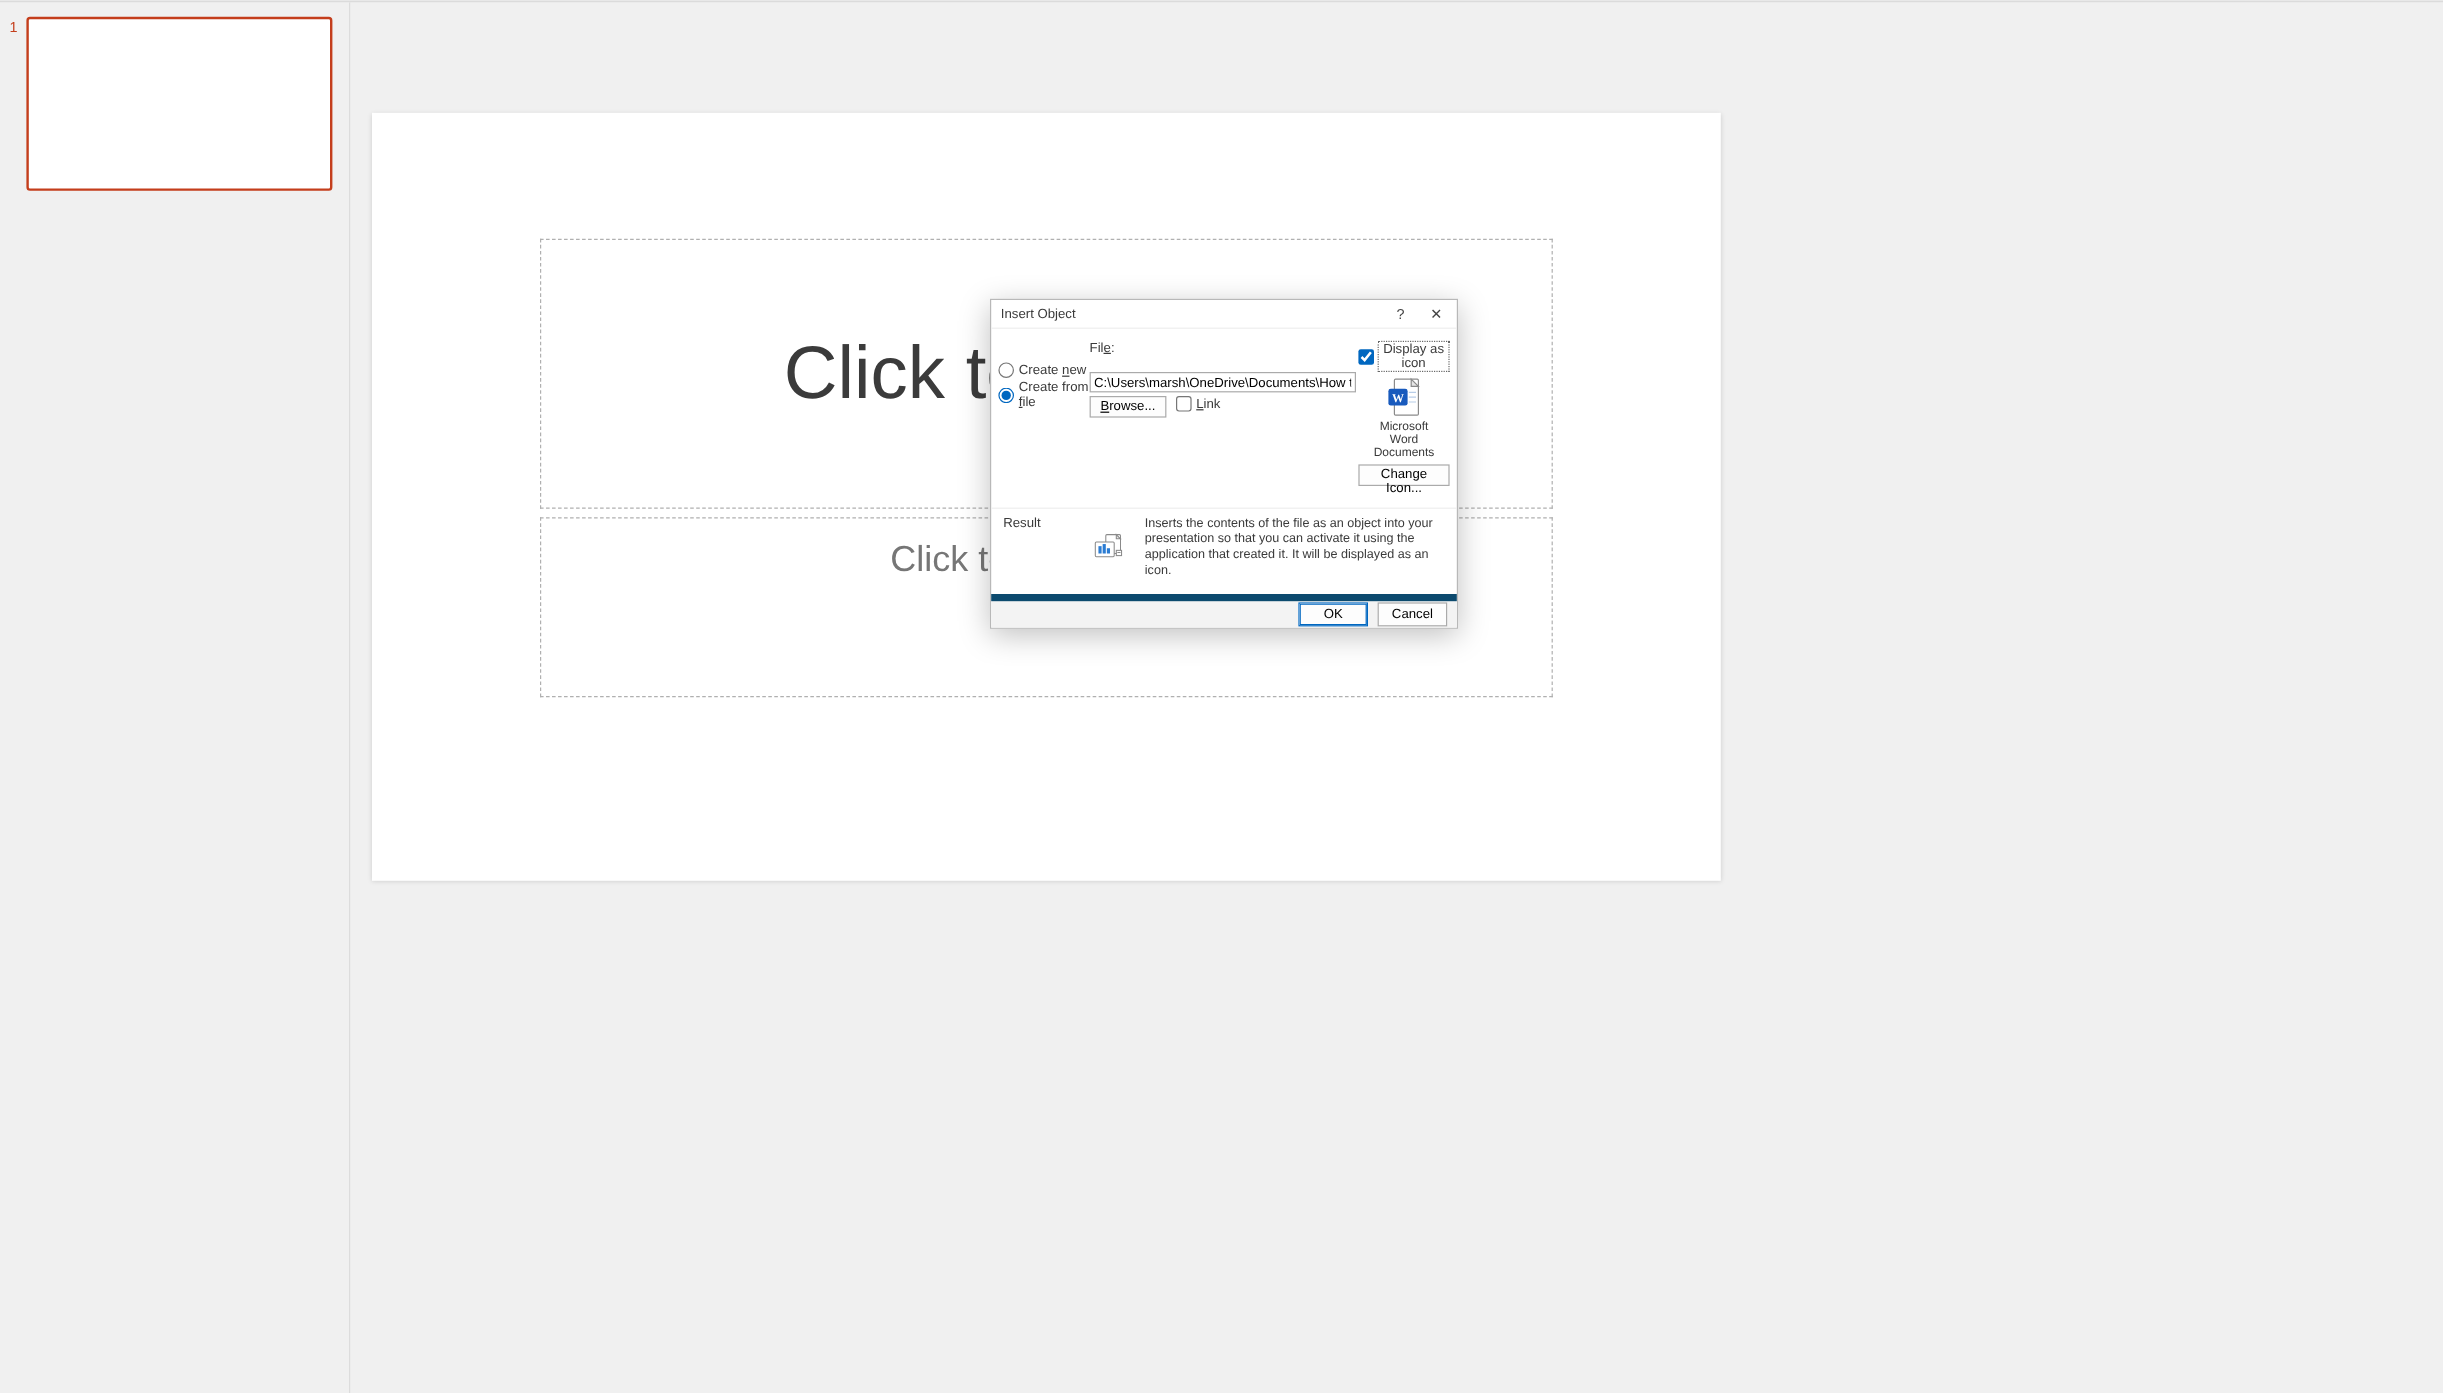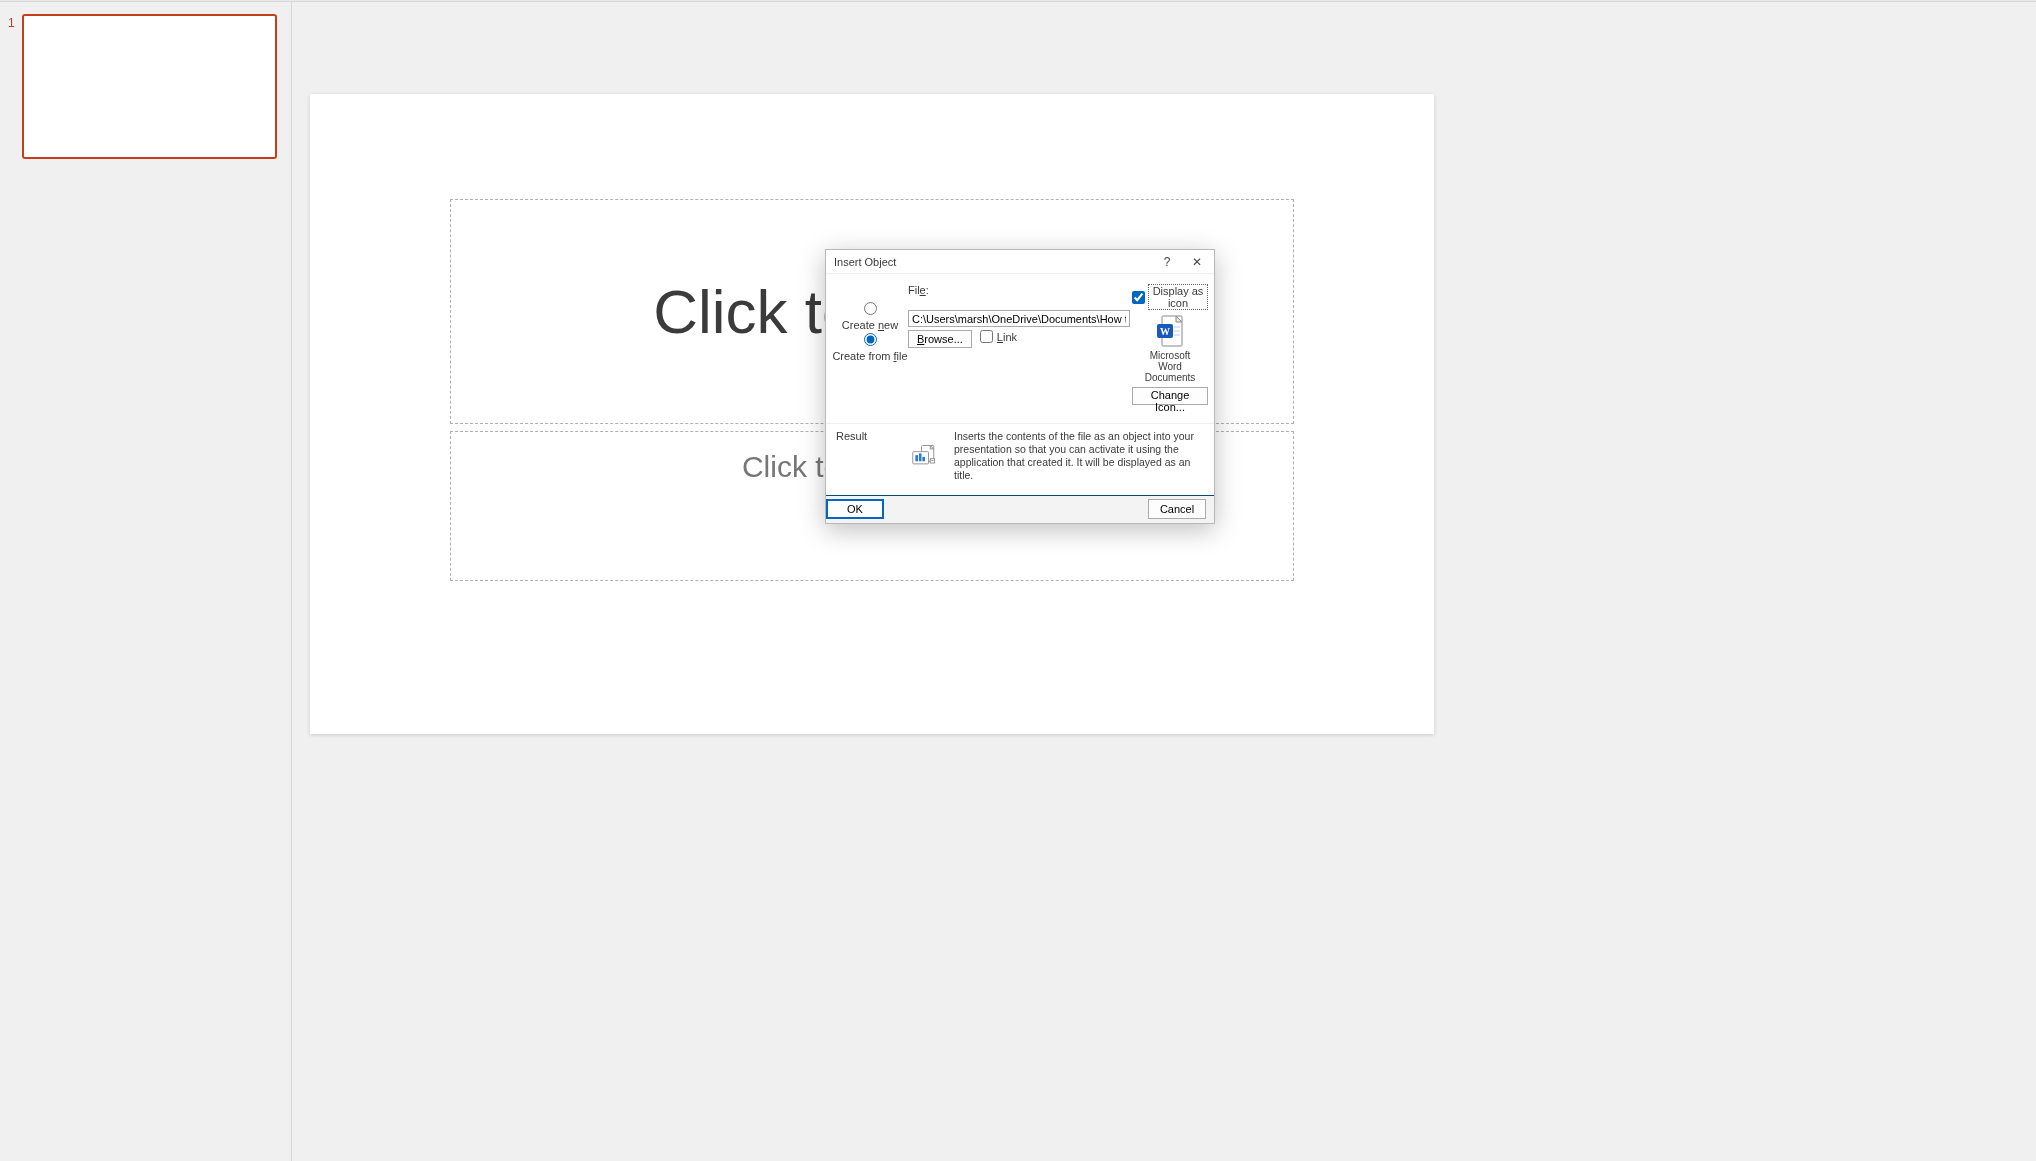--- a/index.html
+++ b/index.html
@@ -107,21 +107,21 @@
     font-size: 12px; color:#444;
     cursor:pointer;
   }
   .dlg-body {
     display: flex;
     padding: 10px 6px 10px 6px;
   }
   .col-left { width: 76px; padding-top: 18px; }
   .col-mid { flex:1; }
   .col-right { width: 76px; text-align:center; }
-  .radio-row { display:flex; align-items:center; gap:4px; margin-bottom:2px; font-size:11px;flex-direction:column; }
+  .radio-row { display:flex; align-items:center; gap:4px; margin-bottom:2px; font-size:11px; }
   .radio-row input { margin:0; accent-color:#0067c0; }
   .lblFile { font-size: 11px; margin-bottom:14px; display:block; }
   .lblFile .u, .radio-row .u, .chk-row .u, .btn-small .u { text-decoration: underline; }
   .file-input {
     width: 222px; height: 17px;
     border:1px solid #aaa; font-size:11px; padding:0 3px;
     background:#fff;
   }
   .row-browse { display:flex; align-items:flex-start; gap:8px; margin-top:3px; }
   .btn-small {
@@ -149,23 +149,23 @@
     padding: 6px 8px 12px 10px;
     border-top: 1px solid #eee;
     display:flex; gap:12px;
   }
   .result-sec .lab { font-size:11px; width:60px; }
   .result-sec .ico { width:34px; display:flex;align-items:center;justify-content:center;}
   .result-sec .ico svg { width:28px;height:24px; }
   .result-sec .txt { flex:1; font-size:10.5px; line-height:1.25; color:#3a3a3a;}
   .dlg-buttons {
     height: 28px; background:#f3f3f3;
-    display:flex; justify-content:space-between; align-items:center;
+    display:flex; justify-content:flex-end; align-items:center;
     gap:8px; padding-right:8px;
-    border-top:1px solid #0c4a6e;
+    border-top:6px solid #0c4a6e;
   }
   .btn-ok, .btn-cancel {
     width:58px; height:20px; font-size:11px;
     background:#fdfdfd; border:1px solid #aaa; cursor:pointer;
   }
   .btn-ok { border-color:#0067c0; box-shadow:0 0 0 1px #0067c0 inset; }
 </style>
 </head>
 <body>
 
@@ -252,21 +252,21 @@
             <rect x="12" y="1" width="14" height="18" rx="1" fill="#fff" stroke="#8a8a8a"></rect>
             <polygon points="22,1 26,5 22,5" fill="#e6e6e6" stroke="#8a8a8a"></polygon>
             <rect x="2" y="8" width="18" height="14" rx="1" fill="#fff" stroke="#8a8a8a"></rect>
             <rect x="5" y="12" width="3" height="7" fill="#2b7cd3"></rect>
             <rect x="9" y="10" width="3" height="9" fill="#2b7cd3"></rect>
             <rect x="13" y="14" width="3" height="5" fill="#2b7cd3"></rect>
             <rect x="22" y="16" width="5" height="5" fill="#fff" stroke="#8a8a8a"></rect>
             <line x1="23" y1="18" x2="26" y2="18" stroke="#8a8a8a"></line>
           </svg>
         </div>
-        <div class="txt">Inserts the contents of the file as an object into your presentation so that you can activate it using the application that created it. It will be displayed as an title.</div>
+        <div class="txt">Inserts the contents of the file as an object into your presentation so that you can activate it using the application that created it. It will be displayed as an icon.</div>
       </div>
 
       <div class="dlg-buttons">
         <button class="btn-ok">OK</button>
         <button class="btn-cancel">Cancel</button>
       </div>
     </div>
 
   </div>
 </div>

